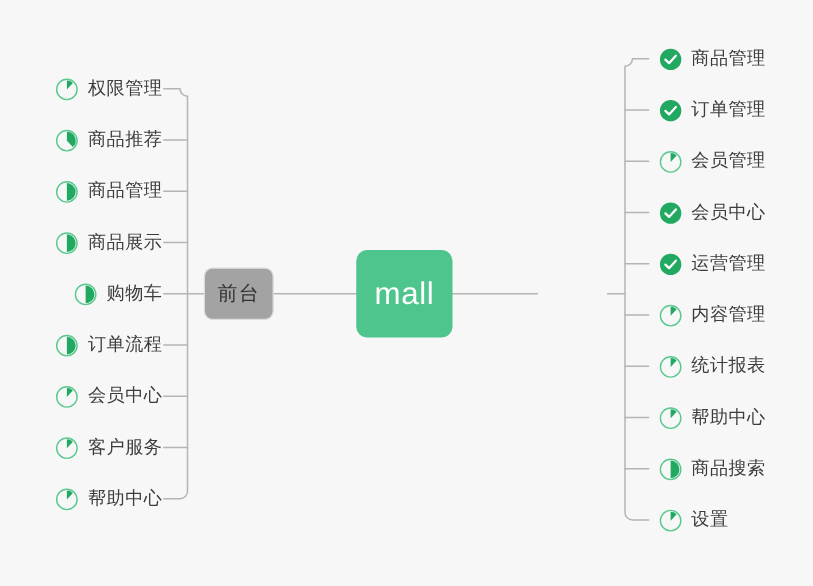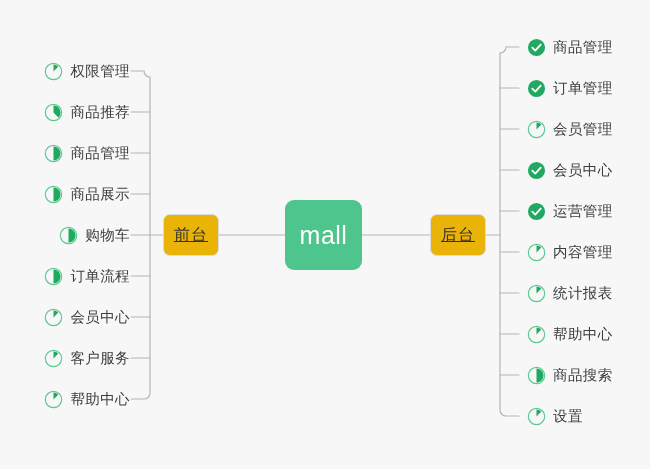--- a/index.html
+++ b/index.html
@@ -74,27 +74,26 @@
   .node {
     position: absolute;
     display: flex;
     align-items: center;
     justify-content: center;
     box-sizing: border-box;
   }
   .node-branch {
     width: 56px;
     height: 42px;
-    background: #eab308;
+    background: #a3a3a3;
     border: 1px solid #dcdcdc;
     border-radius: 7px;
     font-size: 16px;
     color: #333333;
     letter-spacing: 1px;
-    text-decoration: underline;
   }
   #node-front { left: 163px; top: 214px; }
   #node-back  { left: 430px; top: 214px; }
 
   #node-root {
     left: 285px;
     top: 200px;
     width: 77px;
     height: 70px;
     background: #4ec58c;
@@ -134,23 +133,20 @@
     </svg>
 
   <div class="node node-branch" id="node-front">
     <span>前台</span>
   </div>
 
   <div class="node" id="node-root">
     <span>mall</span>
   </div>
 
-  <div class="node node-branch" id="node-back">
-    <span>后台</span>
-  </div>
 
   <div id="leaves">
       <div class="leaf left" style="top: 57px;">
         <span class="icon">
           <svg viewBox="0 0 20 20">
             <circle cx="10" cy="10" r="8.6" fill="none" stroke="#5bc98f" stroke-width="1.2"></circle>
             <path d="M 10 10 L 10 2.5999999999999996 A 7.4 7.4 0 0 1 15.065648583872296 4.605632157081554 Z" fill="#21a861"></path>
           </svg>
         </span>
         <span class="leaf-label">权限管理</span>

